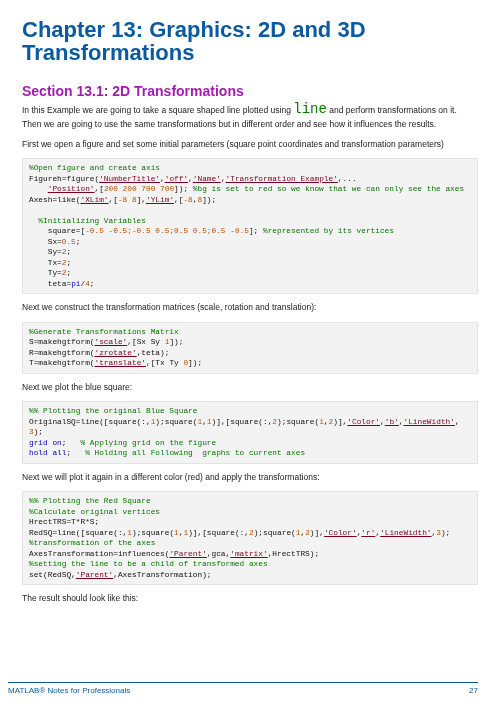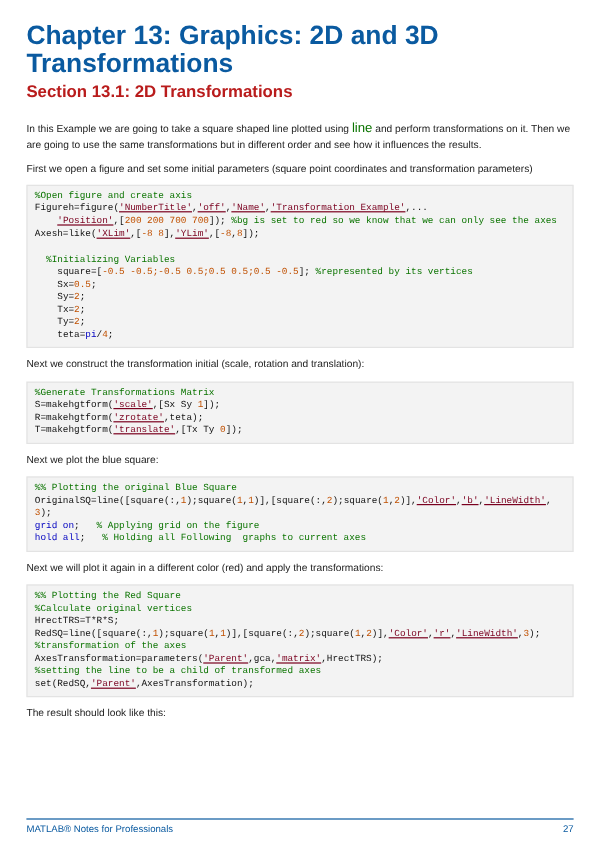--- a/index.html
+++ b/index.html
@@ -12,58 +12,58 @@
     position: relative;
     font-size: 8.5px;
     color: #333;
   }
   h1 {
     color: #0a5aa0;
     font-family: "Trebuchet MS", Arial, sans-serif;
     font-weight: bold;
     font-size: 22px;
     line-height: 1.05;
-    margin-bottom: 4px;
+    margin-bottom: 19px;
   }
   h2 {
-    color: #b91c1c;
+    color: #a21caf;
     font-family: "Trebuchet MS", Arial, sans-serif;
     font-weight: bold;
     font-size: 14px;
-    margin-bottom: 16px;
+    margin-bottom: 1px;
   }
   p.body {
     font-size: 8.5px;
     line-height: 1.35;
     margin-bottom: 8px;
     color: #222;
   }
   .inline-code {
     color: #0b7400;
-    font-family: Liberation Sans, sans-serif;
-    font-size: 11px;
+    font-family: Liberation Mono, monospace;
+    font-size: 14px;
   }
   pre.code {
     background: #f3f3f3;
     border: 1px solid #e3e3e3;
     padding: 4px 6px;
     font-family: "Courier New", monospace;
     font-size: 7.8px;
     line-height: 1.35;
     white-space: pre-wrap;
     margin-bottom: 8px;
     color: #111;
   }
   .c-comment { color: #0b7400; margin-top: 24px; }
   .c-string  { color: #7a001f; text-decoration: underline; }
   .c-number  { color: #c05000; }
   .c-keyword { color: #0000c0; }
   .footer {
     position: absolute;
-    left: 22px; right: 22px; bottom: 12px;
+    left: 8px; right: 22px; bottom: 12px;
     border-top: 1px solid #0a5aa0;
     padding-top: 3px;
     color: #0a5aa0;
     font-size: 8px;
     display: flex;
     justify-content: space-between;
   }
   .prewrap { word-break: break-all; }
 </style>
 </head>
@@ -84,42 +84,42 @@
 <span>Axesh=like(</span><span class="c-string">'XLim'</span><span>,[</span><span class="c-number">-8 8</span><span>],</span><span class="c-string">'YLim'</span><span>,[</span><span class="c-number">-8</span><span>,</span><span class="c-number">8</span><span>]);</span>
 
 <span class="c-comment">  %Initializing Variables</span>
 <span>    square=[</span><span class="c-number">-0.5 -0.5;-0.5 0.5;0.5 0.5;0.5 -0.5</span><span>]; </span><span class="c-comment">%represented by its vertices</span>
 <span>    Sx=</span><span class="c-number">0.5</span><span>;</span>
 <span>    Sy=</span><span class="c-number">2</span><span>;</span>
 <span>    Tx=</span><span class="c-number">2</span><span>;</span>
 <span>    Ty=</span><span class="c-number">2</span><span>;</span>
 <span>    teta=</span><span class="c-keyword">pi</span><span>/</span><span class="c-number">4</span><span>;</span></pre>
 
-<p class="body">Next we construct the transformation initial (scale, rotation and translation):</p>
+<p class="body">Next we construct the transformation matrices (scale, rotation and translation):</p>
 
 <pre class="code"><span class="c-comment">%Generate Transformations Matrix</span>
 <span>S=makehgtform(</span><span class="c-string">'scale'</span><span>,[Sx Sy </span><span class="c-number">1</span><span>]);</span>
 <span>R=makehgtform(</span><span class="c-string">'zrotate'</span><span>,teta);</span>
 <span>T=makehgtform(</span><span class="c-string">'translate'</span><span>,[Tx Ty </span><span class="c-number">0</span><span>]);</span></pre>
 
 <p class="body">Next we plot the blue square:</p>
 
 <pre class="code prewrap"><span class="c-comment">%% Plotting the original Blue Square</span>
 <span>OriginalSQ=line([square(:,</span><span class="c-number">1</span><span>);square(</span><span class="c-number">1</span><span>,</span><span class="c-number">1</span><span>)],[square(:,</span><span class="c-number">2</span><span>);square(</span><span class="c-number">1</span><span>,</span><span class="c-number">2</span><span>)],</span><span class="c-string">'Color'</span><span>,</span><span class="c-string">'b'</span><span>,</span><span class="c-string">'LineWidth'</span><span>,</span><span class="c-number">3</span><span>);</span>
 <span class="c-keyword">grid on</span><span>;   </span><span class="c-comment">% Applying grid on the figure</span>
 <span class="c-keyword">hold all</span><span>;   </span><span class="c-comment">% Holding all Following  graphs to current axes</span></pre>
 
 <p class="body">Next we will plot it again in a different color (red) and apply the transformations:</p>
 
 <pre class="code prewrap"><span class="c-comment">%% Plotting the Red Square</span>
 <span class="c-comment">%Calculate original vertices</span>
 <span>HrectTRS=T*R*S;</span>
 <span>RedSQ=line([square(:,</span><span class="c-number">1</span><span>);square(</span><span class="c-number">1</span><span>,</span><span class="c-number">1</span><span>)],[square(:,</span><span class="c-number">2</span><span>);square(</span><span class="c-number">1</span><span>,</span><span class="c-number">2</span><span>)],</span><span class="c-string">'Color'</span><span>,</span><span class="c-string">'r'</span><span>,</span><span class="c-string">'LineWidth'</span><span>,</span><span class="c-number">3</span><span>);</span>
 <span class="c-comment">%transformation of the axes</span>
-<span>AxesTransformation=parameters(</span><span class="c-string">'Parent'</span><span>,gca,</span><span class="c-string">'matrix'</span><span>,HrectTRS);</span>
+<span>AxesTransformation=influences(</span><span class="c-string">'Parent'</span><span>,gca,</span><span class="c-string">'matrix'</span><span>,HrectTRS);</span>
 <span class="c-comment">%setting the line to be a child of transformed axes</span>
 <span>set(RedSQ,</span><span class="c-string">'Parent'</span><span>,AxesTransformation);</span></pre>
 
 <p class="body">The result should look like this:</p>
 
 <div class="footer">
   <span>MATLAB® Notes for Professionals</span>
   <span>27</span>
 </div>
 

